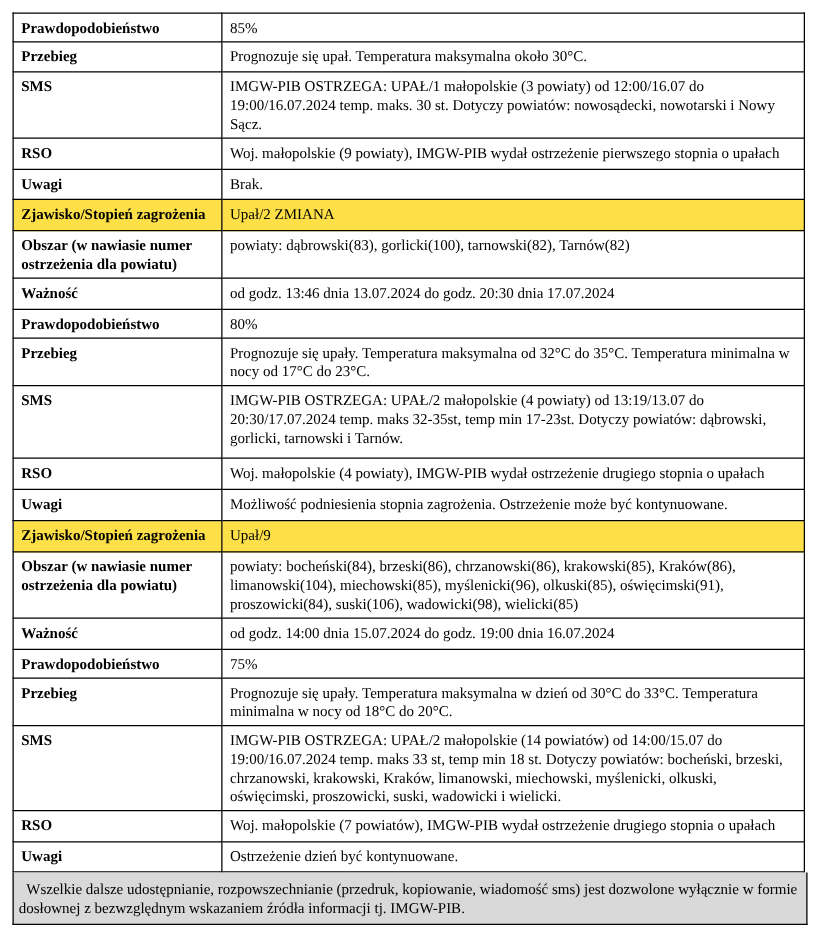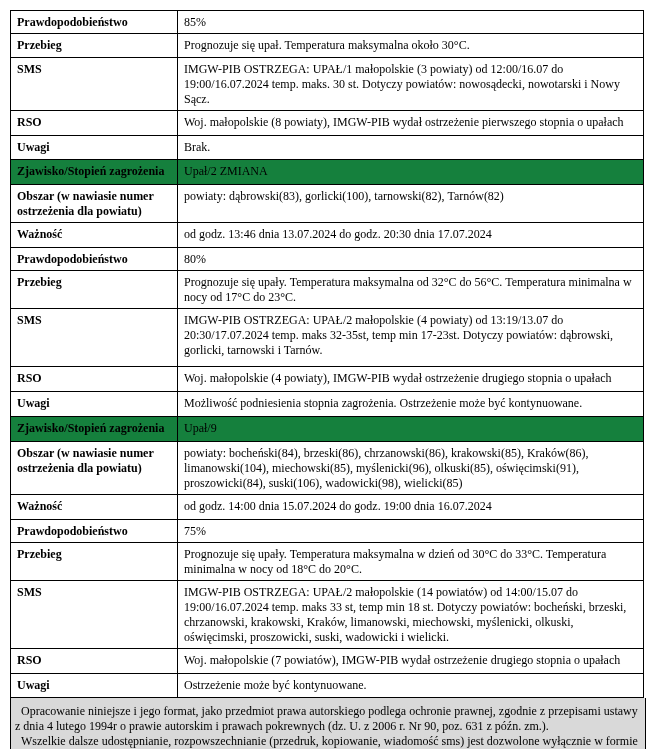--- a/index.html
+++ b/index.html
@@ -3,21 +3,21 @@
 <meta charset="utf-8">
 <style>
   html, body { margin: 0; padding: 0; background: #ffffff; }
   body { width: 652px; height: 749px; position: relative; overflow: hidden;
          font-family: "Liberation Serif", "DejaVu Serif", serif; color: #000; }
   .wrap { position: absolute; left: 10px; top: 10px; width: 634px; }
   table.warn { border-collapse: collapse; width: 634px; table-layout: fixed; border-radius: 16px; }
   table.warn td { border: 1px solid #000; padding: 4px 6px 3px 6px; vertical-align: top;
                   font-size: 12px; line-height: 15px; }
   table.warn td.lbl { width: 154px; font-weight: bold; }
-  table.warn tr.hdr td { background: #15803d; margin-left: 34px; }
+  table.warn tr.hdr td { background: #fde047; margin-left: 34px; }
   .footer { border: 1px solid #000; border-top: none; background: #d9d9d9;
             width: 636px; margin-left: 0; padding: 6px 4px 5px 4px; box-sizing: border-box;
             font-size: 12px; line-height: 15px; }
   .footer p { margin: 0; text-indent: 6px; }
 </style>
 </head>
 <body>
 
 <div class="wrap">
   <table class="warn">
@@ -29,21 +29,21 @@
         <tr style="height: 24px;">
           <td class="lbl">Przebieg</td>
           <td>Prognozuje się upał. Temperatura maksymalna około 30°C.</td>
         </tr>
         <tr style="height: 41px;">
           <td class="lbl">SMS</td>
           <td>IMGW-PIB OSTRZEGA: UPAŁ/1 małopolskie (3 powiaty) od 12:00/16.07 do 19:00/16.07.2024 temp. maks. 30 st. Dotyczy powiatów: nowosądecki, nowotarski i Nowy Sącz.</td>
         </tr>
         <tr style="height: 25px;">
           <td class="lbl">RSO</td>
-          <td>Woj. małopolskie (8 powiaty), IMGW-PIB wydał ostrzeżenie pierwszego stopnia o upałach</td>
+          <td>Woj. małopolskie (9 powiaty), IMGW-PIB wydał ostrzeżenie pierwszego stopnia o upałach</td>
         </tr>
         <tr style="height: 24px;">
           <td class="lbl">Uwagi</td>
           <td>Brak.</td>
         </tr>
         <tr class="hdr" style="height: 25px;">
           <td class="lbl">Zjawisko/Stopień zagrożenia</td>
           <td>Upał/2 ZMIANA</td>
         </tr>
         <tr style="height: 34px;">
@@ -53,21 +53,21 @@
         <tr style="height: 25px;">
           <td class="lbl">Ważność</td>
           <td>od godz. 13:46 dnia 13.07.2024 do godz. 20:30 dnia 17.07.2024</td>
         </tr>
         <tr style="height: 23px;">
           <td class="lbl">Prawdopodobieństwo</td>
           <td>80%</td>
         </tr>
         <tr style="height: 36px;">
           <td class="lbl">Przebieg</td>
-          <td>Prognozuje się upały. Temperatura maksymalna od 32°C do 56°C. Temperatura minimalna w nocy od 17°C do 23°C.</td>
+          <td>Prognozuje się upały. Temperatura maksymalna od 32°C do 35°C. Temperatura minimalna w nocy od 17°C do 23°C.</td>
         </tr>
         <tr style="height: 58px;">
           <td class="lbl">SMS</td>
           <td>IMGW-PIB OSTRZEGA: UPAŁ/2 małopolskie (4 powiaty) od 13:19/13.07 do 20:30/17.07.2024 temp. maks 32-35st, temp min 17-23st. Dotyczy powiatów: dąbrowski, gorlicki, tarnowski i Tarnów.</td>
         </tr>
         <tr style="height: 25px;">
           <td class="lbl">RSO</td>
           <td>Woj. małopolskie (4 powiaty), IMGW-PIB wydał ostrzeżenie drugiego stopnia o upałach</td>
         </tr>
         <tr style="height: 25px;">
@@ -97,21 +97,20 @@
         <tr style="height: 67px;">
           <td class="lbl">SMS</td>
           <td>IMGW-PIB OSTRZEGA: UPAŁ/2 małopolskie (14 powiatów) od 14:00/15.07 do 19:00/16.07.2024 temp. maks 33 st, temp min 18 st. Dotyczy powiatów: bocheński, brzeski, chrzanowski, krakowski, Kraków, limanowski, miechowski, myślenicki,  olkuski, oświęcimski,  proszowicki, suski, wadowicki i wielicki.</td>
         </tr>
         <tr style="height: 25px;">
           <td class="lbl">RSO</td>
           <td>Woj. małopolskie (7 powiatów), IMGW-PIB wydał ostrzeżenie drugiego stopnia o upałach</td>
         </tr>
         <tr style="height: 24px;">
           <td class="lbl">Uwagi</td>
-          <td>Ostrzeżenie może być  kontynuowane.</td>
+          <td>Ostrzeżenie dzień być  kontynuowane.</td>
         </tr>
       </tbody>
   </table>
   <div class="footer">
-    <p>Opracowanie niniejsze i jego format, jako przedmiot prawa autorskiego podlega ochronie prawnej, zgodnie z przepisami ustawy z dnia 4 lutego 1994r o prawie autorskim i prawach pokrewnych (dz. U. z 2006 r. Nr 90, poz. 631 z późn.  zm.).</p>
     <p>Wszelkie dalsze udostępnianie, rozpowszechnianie (przedruk, kopiowanie, wiadomość   sms) jest dozwolone wyłącznie w formie dosłownej z bezwzględnym wskazaniem źródła  informacji tj. IMGW-PIB.</p>
   </div>
 </div>
 
 </body></html>

